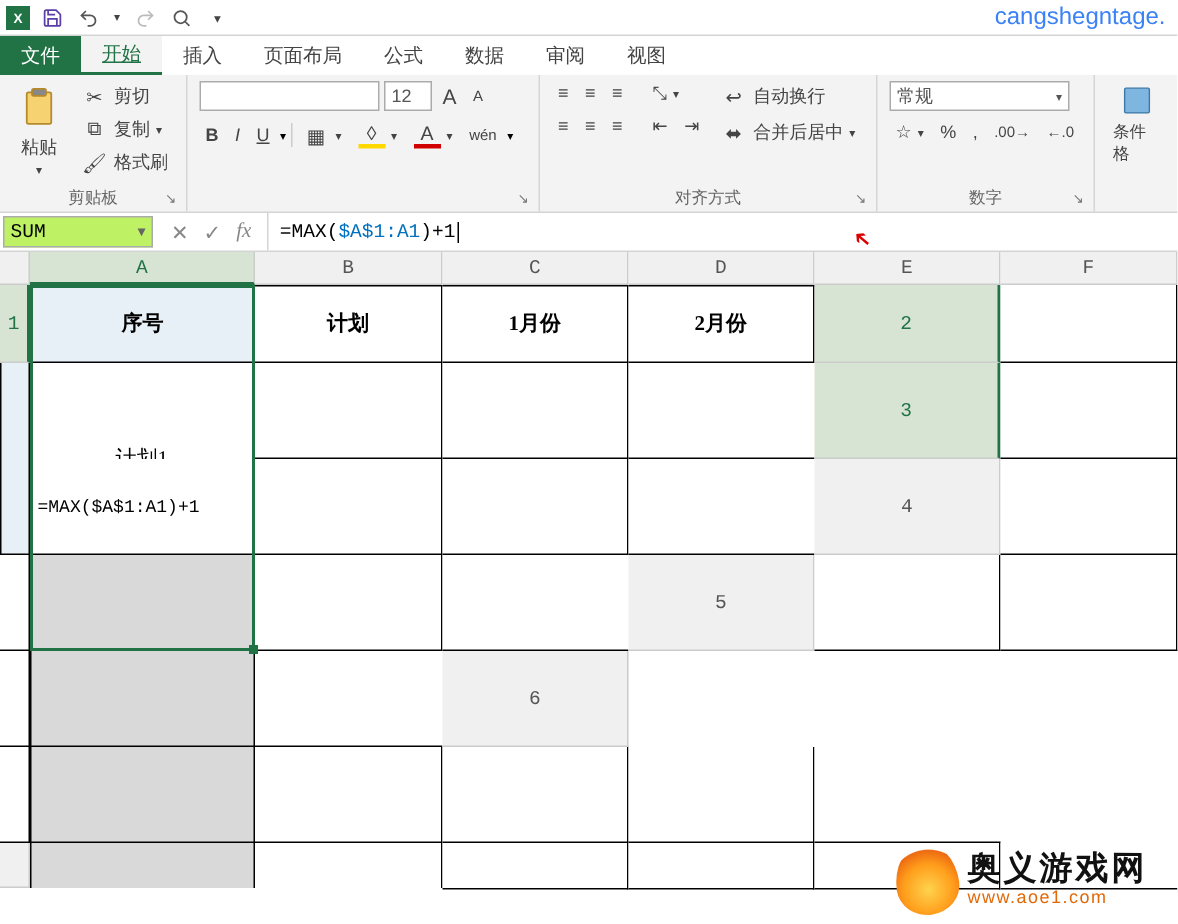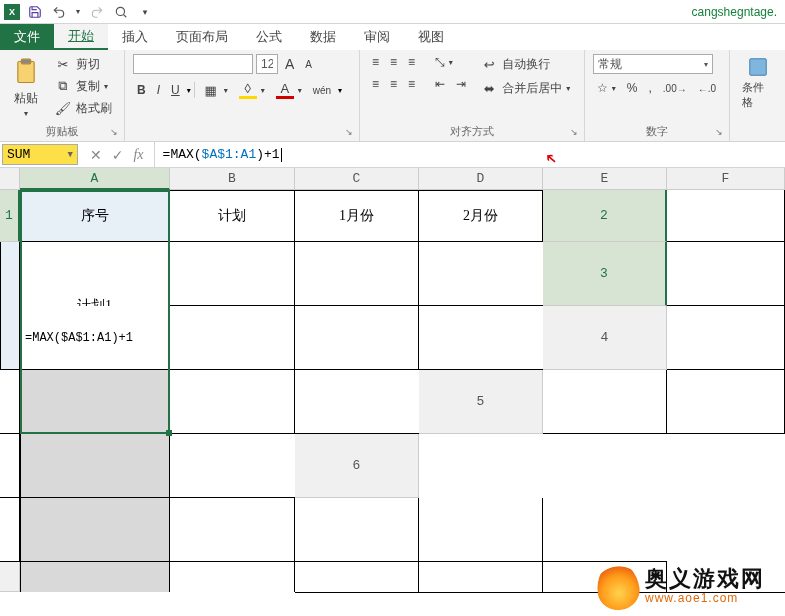--- a/index.html
+++ b/index.html
@@ -31,22 +31,22 @@
   display: flex; align-items: center; justify-content: center;
 }
 .qat-btn {
   width: 18px; height: 18px;
   display: flex; align-items: center; justify-content: center;
   color: #444;
   cursor: pointer;
 }
 .qat .title-text {
   margin-left: auto;
-  color: #15803d;
-  font-size: 12px;
+  color: #3b82f6;
+  font-size: 16px;
   padding-right: 4px;
 }
 
 .ribbon-tabs {
   height: 26px;
   display: flex;
   align-items: stretch;
   background: #fff;
 }
 .tab {
@@ -111,45 +111,45 @@
 }
 .font-select {
   border: 1px solid #ababab;
   background: #fff;
   height: 20px;
   font-size: 12px;
   color: #555;
   padding: 0 4px;
 }
 .font-select.name { width: 120px; }
-.font-select.size { width: 22px; }
+.font-select.size { width: 32px; }
 .dialog-launcher {
   position: absolute;
   right: 2px; bottom: 2px;
   width: 12px; height: 12px;
   font-size: 9px;
   color: #777;
   cursor: pointer;
 }
 
 .formula-bar {
   height: 26px;
   border-bottom: 1px solid #d4d4d4;
   display: flex;
   align-items: stretch;
 }
 .name-box {
-  width: 76px;
+  width: 100px;
   border: 1px solid #ababab;
   margin: 2px;
   display: flex; align-items: center;
   padding: 0 4px;
   font-family: "Courier New", monospace;
   font-size: 13px;
-  background: #fde047;
+  background: #bef264;
 }
 .name-box .dd { margin-left: auto; color: #666; font-size: 9px; }
 .fx-btns {
   display: flex; align-items: center; gap: 10px;
   padding: 0 10px;
   border-right: 1px solid #d4d4d4;
   color: #666;
 }
 .fx-btn { cursor: pointer; font-size: 14px; color: #888; }
 .fx-label { font-style: italic; font-family: serif; color: #888; }
@@ -194,21 +194,21 @@
 .cell {
   border-right: 1px solid #000;
   border-bottom: 1px solid #000;
   display: flex; align-items: center; justify-content: center;
   font-size: 14px;
   font-family: SimSun, serif;
   background: #fff;
   padding: 0 4px;
   overflow: hidden;
 }
-.cell.header-row { font-weight: normal; text-align: center; }
+.cell.header-row { font-weight: bold; text-align: center; }
 .cell.selected-a {
   background: #e7eff7;
 }
 .cell.below-sel {
   background: #d9d9d9;
 }
 .editing {
   justify-content: flex-start;
   font-family: "Courier New", monospace;
   font-size: 12px;

